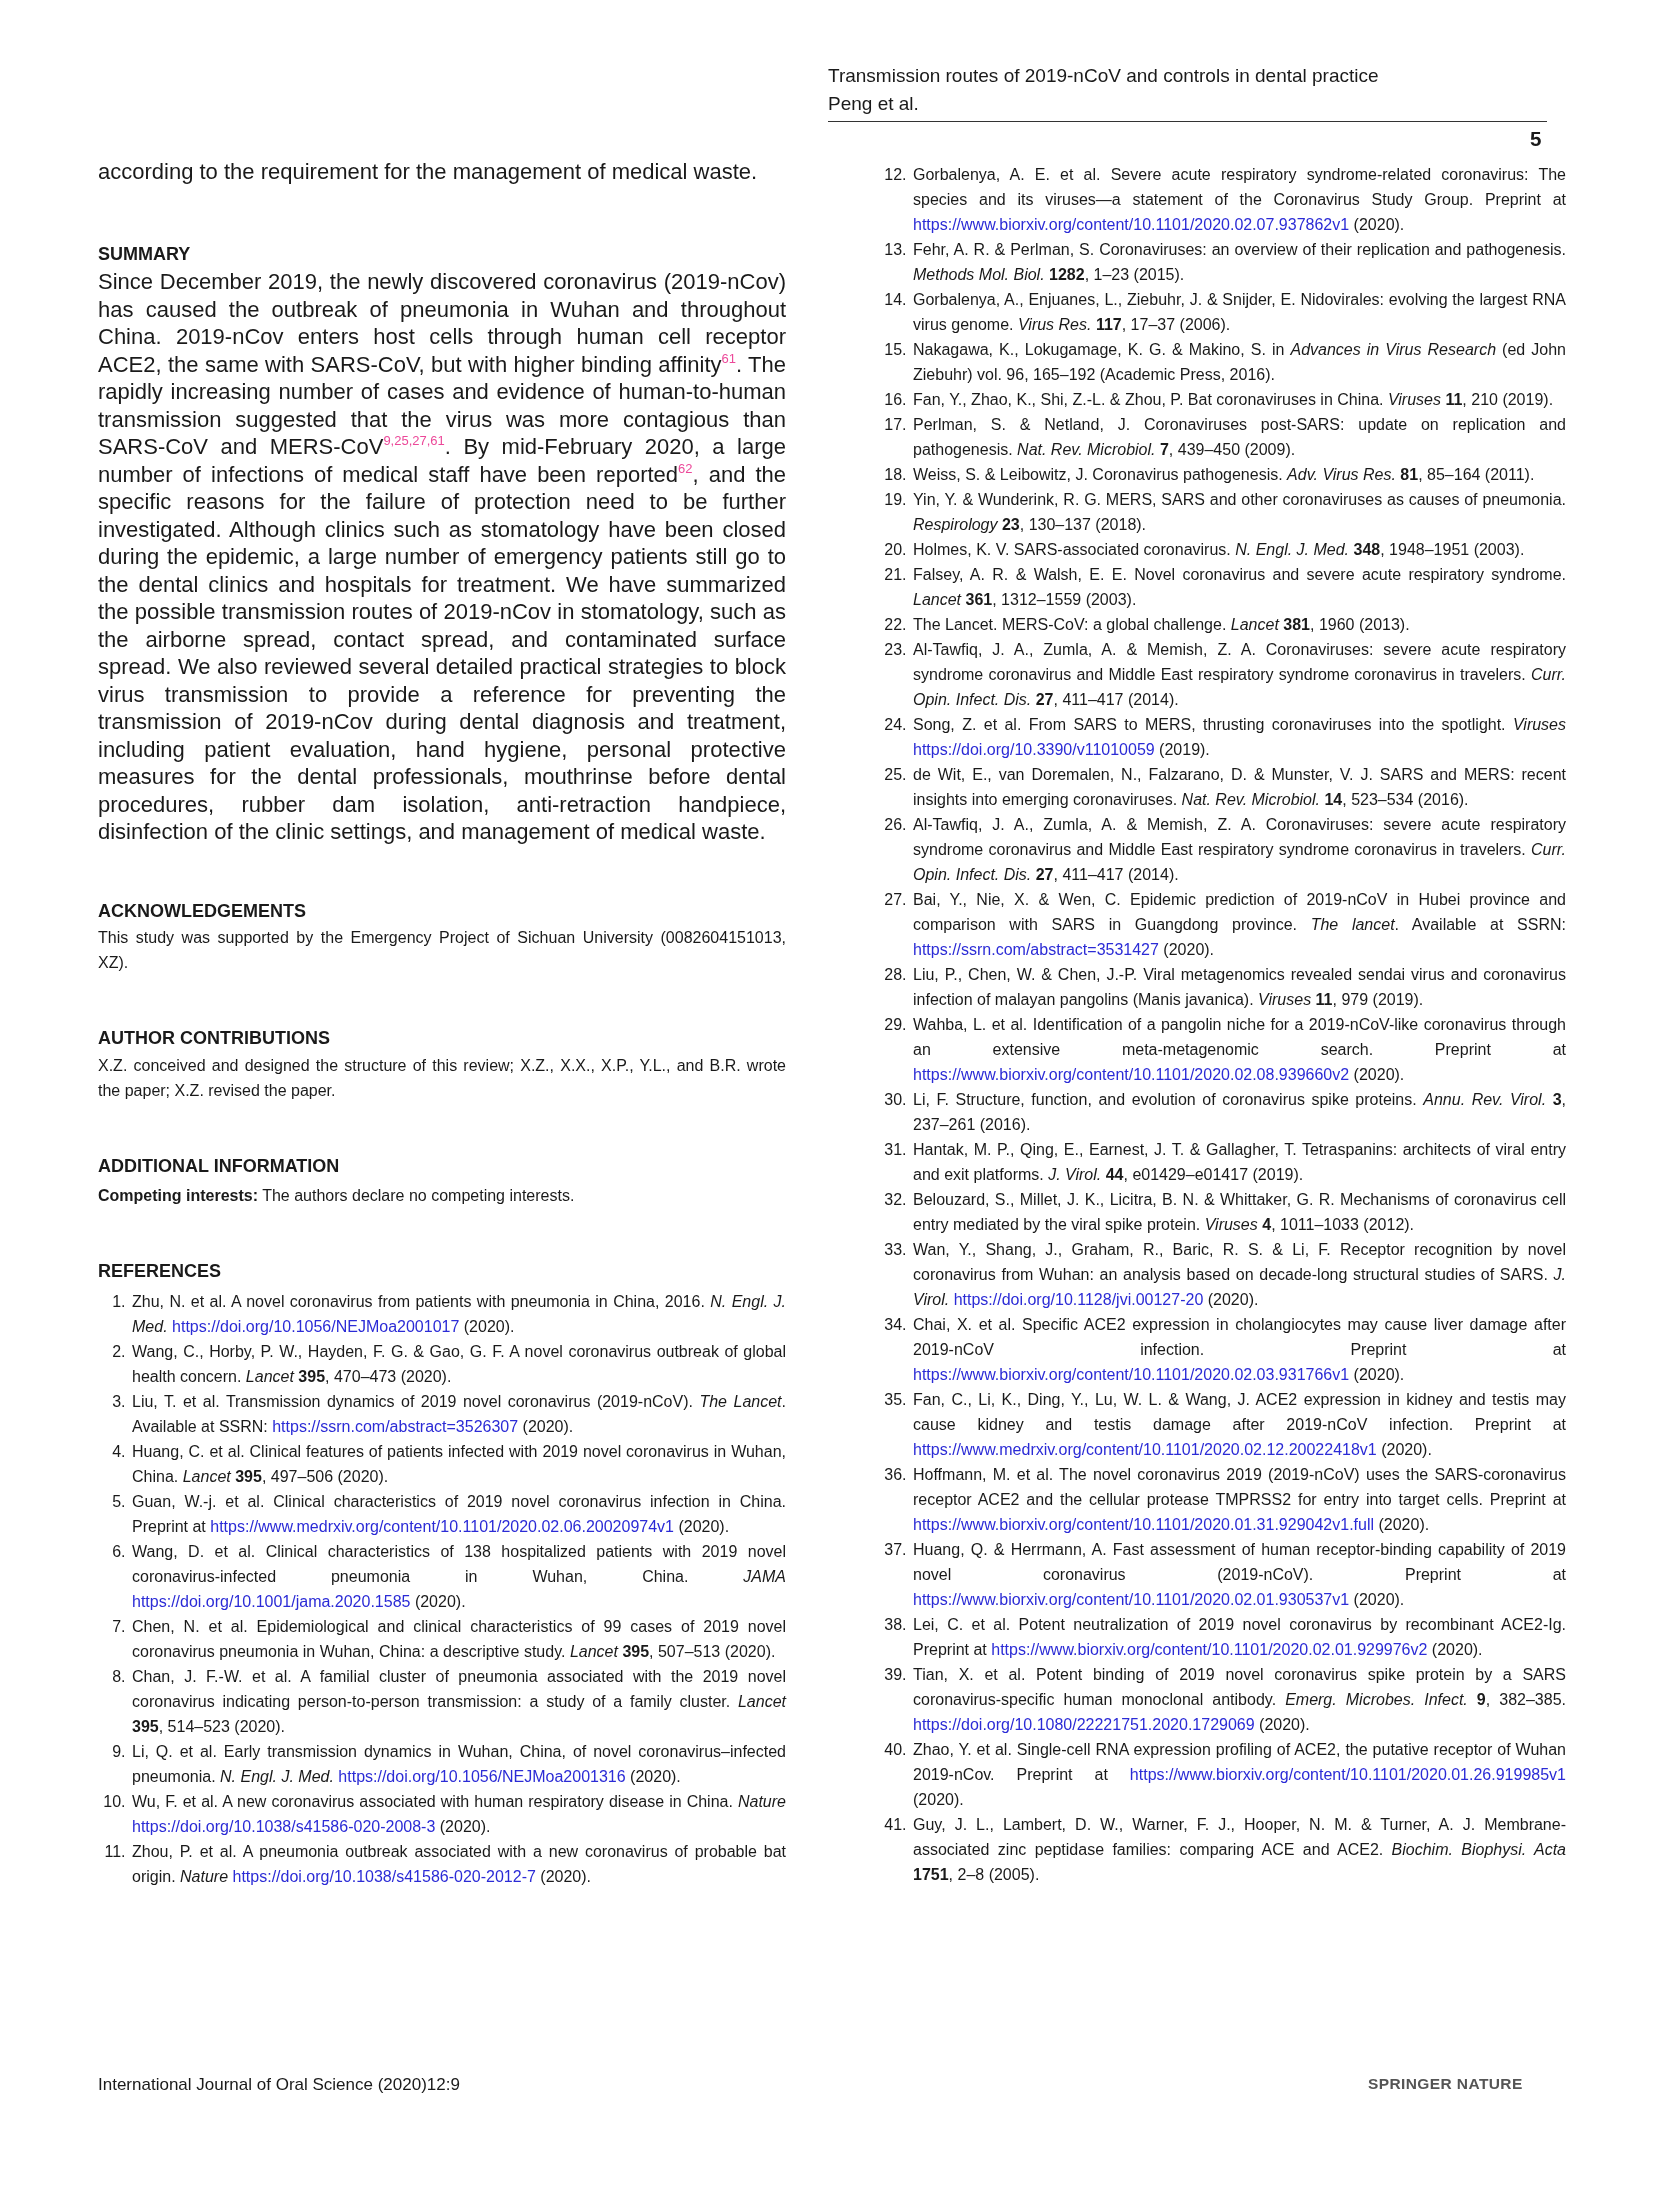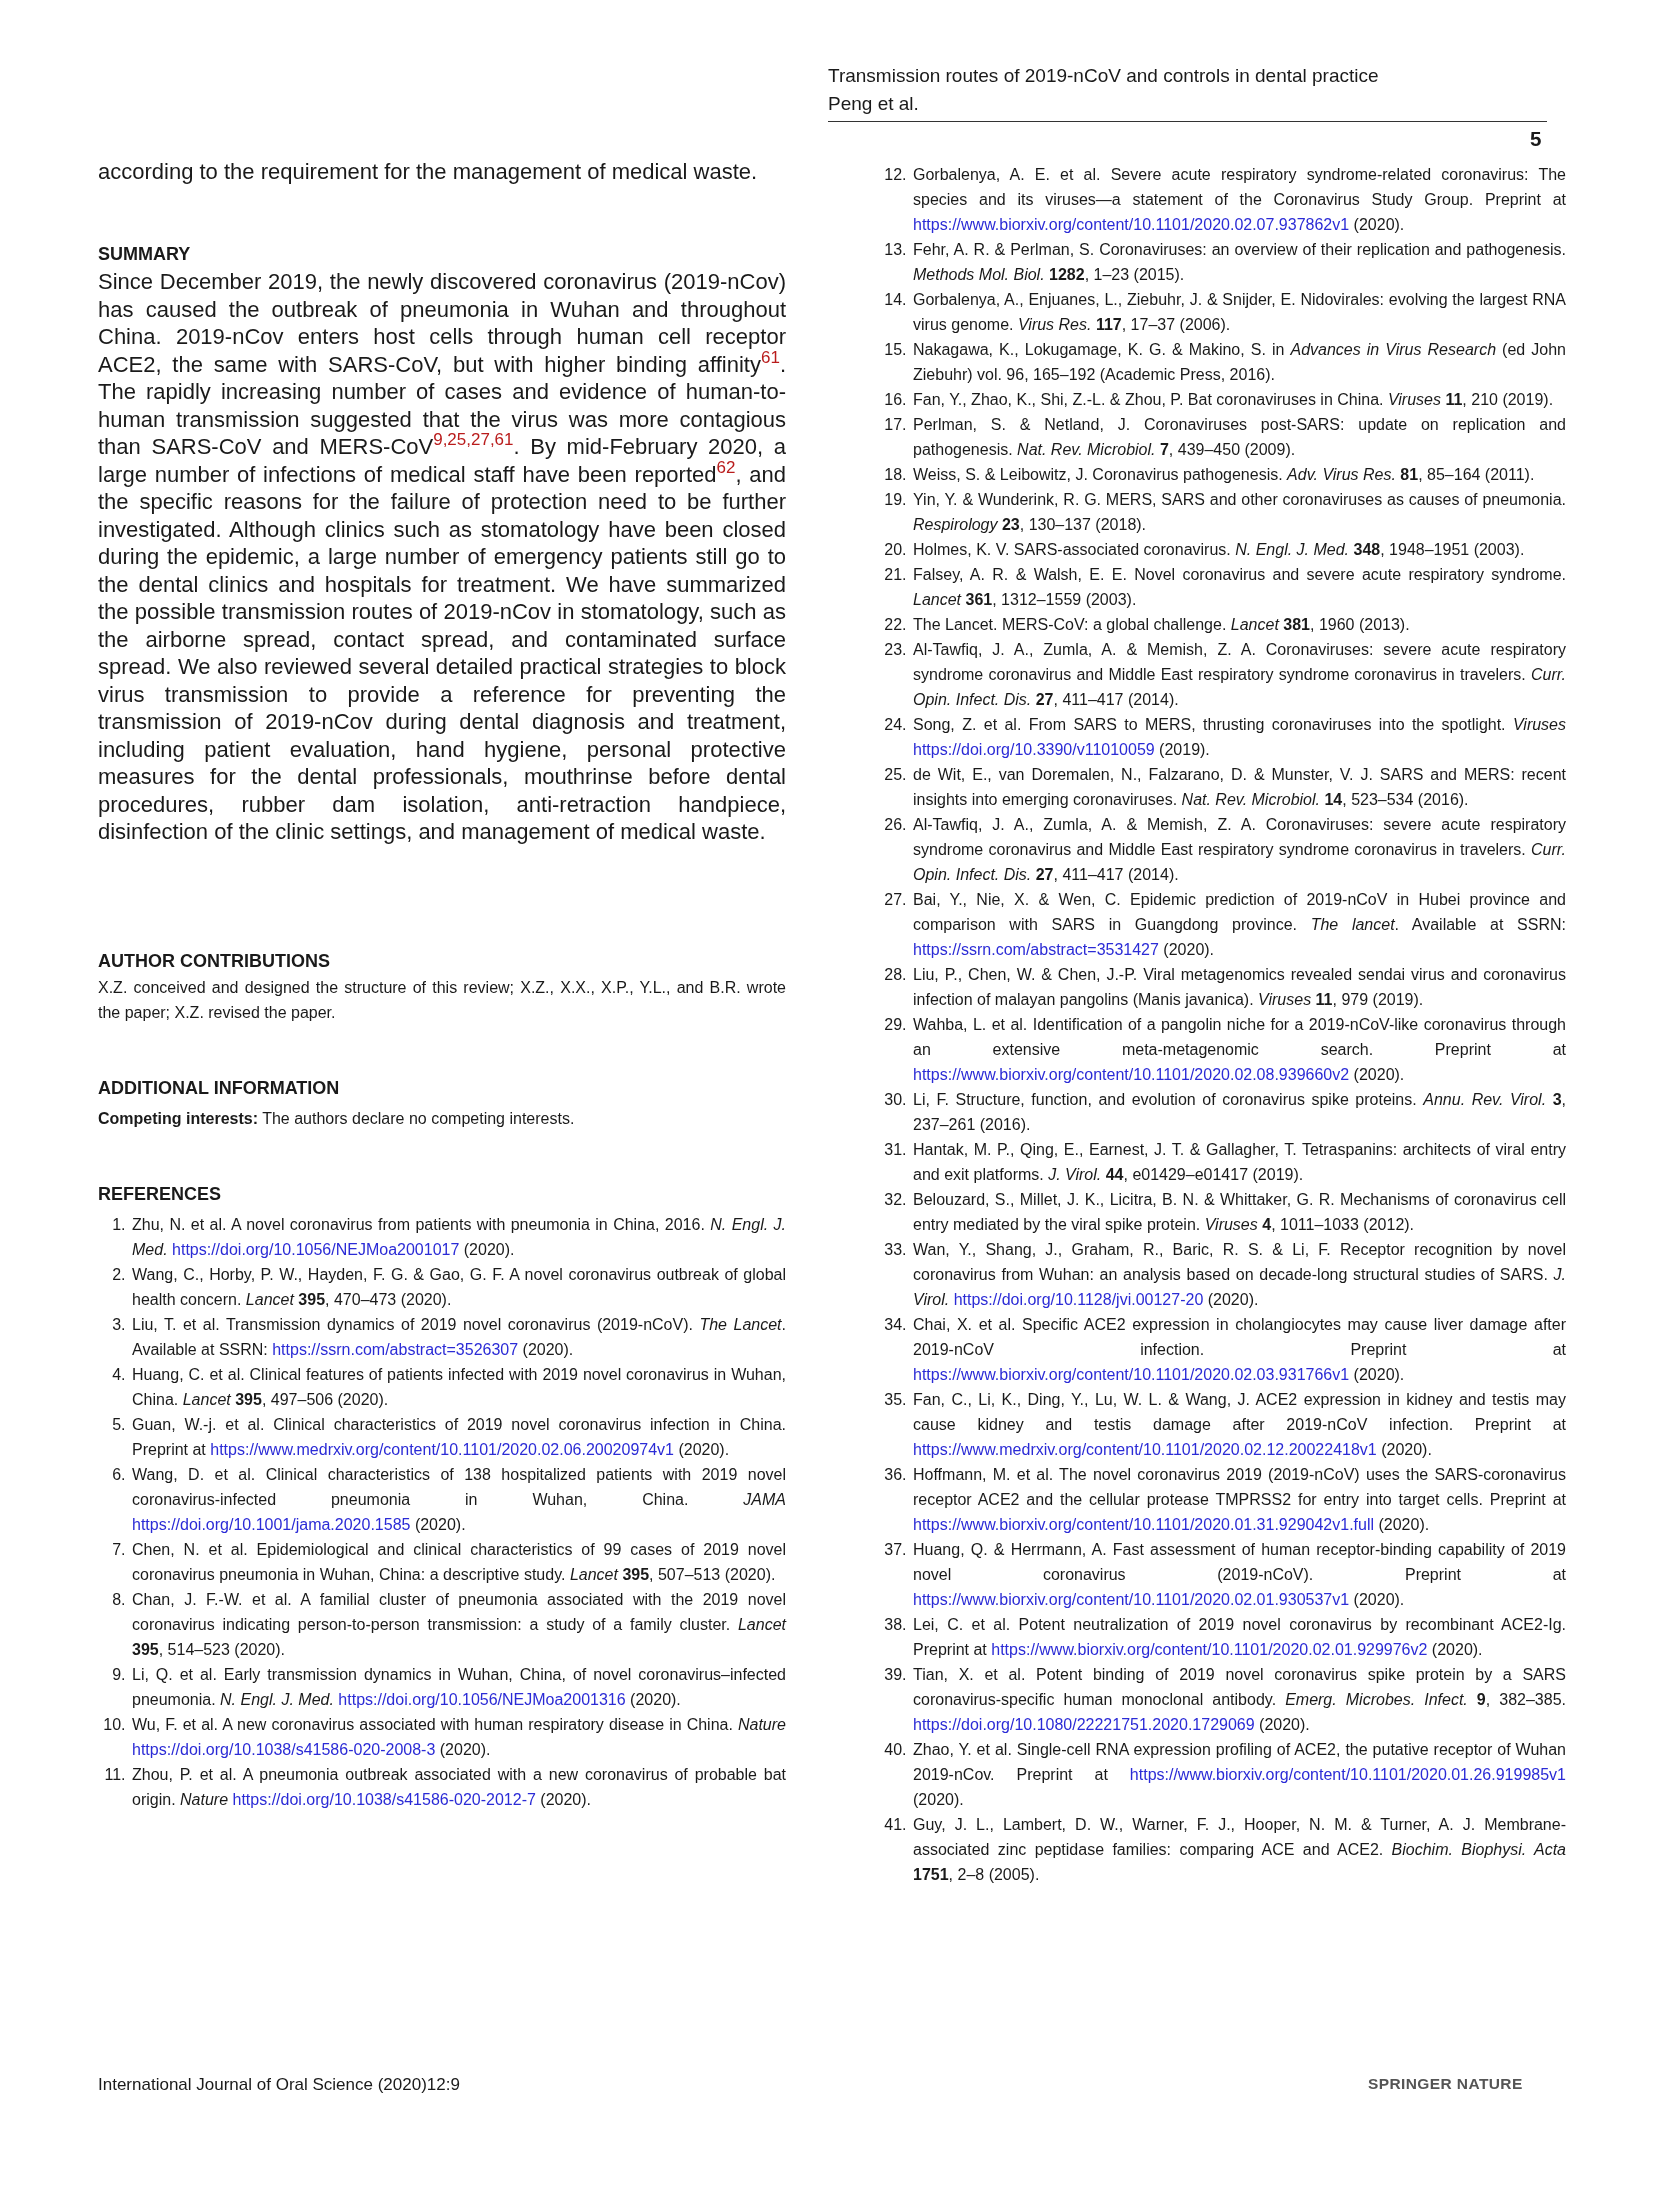--- a/index.html
+++ b/index.html
@@ -9,21 +9,21 @@
                   font-size: 19px; line-height: 27.5px; color: #1a1a1a; }
   .head-rule { position: absolute; left: 828px; top: 121px; width: 719px; height: 0;
                border-top: 1.7px solid #333; }
   .page-number { position: absolute; left: 1530px; top: 127px; font-size: 20.6px;
                  font-weight: bold; color: #1a1a1a; }
   .col-left { position: absolute; left: 98px; top: 158px; width: 688px; }
   .col-right { position: absolute; left: 831px; top: 162px; width: 687px; margin-left: 48px; }
   .body-text { font-size: 22px; line-height: 27.5px; text-align: justify; margin: 0; }
   .section-heading { font-size: 18px; font-weight: bold; margin: 0; line-height: 27.5px; }
   .small-text { font-size: 16px; line-height: 25px; text-align: justify; margin: 0; }
-  sup.cite { color: #b91c1c; font-size: 17px; vertical-align: 8.6px; line-height: 0; }
+  sup.cite { color: #ec4899; font-size: 13px; vertical-align: 8.6px; line-height: 0; }
   .gap-summary { height: 55px; }
   .gap-ack { height: 52px; }
   .gap-sec { height: 50px; }
   .ref-list { list-style: none; margin: 0; padding: 0; }
   .ref-item { position: relative; padding-left: 34px; font-size: 16px; line-height: 25px;
               text-align: justify; margin: 0 0 0 0; }
   .ref-num { position: absolute; left: 0; width: 27.5px; text-align: right; }
   .ref-item .link { color: #2b2bd6; }
   .ref-item .it { font-style: italic; }
   .ref-item .vol { font-weight: bold; }
@@ -44,20 +44,24 @@
 <div class="col-left">
   <p class="body-text">according to the requirement for the management of medical waste.</p>
   <div class="gap-summary"></div>
 
   <section>
     <h2 class="section-heading">SUMMARY</h2>
     <p class="body-text"><span>Since December 2019, the newly discovered coronavirus (2019-nCov) has caused the outbreak of pneumonia in Wuhan and throughout China. 2019-nCov enters host cells through human cell receptor ACE2, the same with SARS-CoV, but with higher binding affinity</span><sup class="cite">61</sup><span>. The rapidly increasing number of cases and evidence of human-to-human transmission suggested that the virus was more contagious than SARS-CoV and MERS-CoV</span><sup class="cite">9,25,27,61</sup><span>. By mid-February 2020, a large number of infections of medical staff have been reported</span><sup class="cite">62</sup><span>, and the specific reasons for the failure of protection need to be further investigated. Although clinics such as stomatology have been closed during the epidemic, a large number of emergency patients still go to the dental clinics and hospitals for treatment. We have summarized the possible transmission routes of 2019-nCov in stomatology, such as the airborne spread, contact spread, and contaminated surface spread. We also reviewed several detailed practical strategies to block virus transmission to provide a reference for preventing the transmission of 2019-nCov during dental diagnosis and treatment, including patient evaluation, hand hygiene, personal protective measures for the dental professionals, mouthrinse before dental procedures, rubber dam isolation, anti-retraction handpiece, disinfection of the clinic settings, and management of medical waste.</span></p>
   </section>
   <div class="gap-ack"></div>
 
+  <section>
+    <h2 class="section-heading">ACKNOWLEDGEMENTS</h2>
+    <p class="small-text">This study was supported by the Emergency Project of Sichuan University (0082604151013, XZ).</p>
+  </section>
   <div class="gap-sec"></div>
 
   <section>
     <h2 class="section-heading">AUTHOR CONTRIBUTIONS</h2>
     <p class="small-text">X.Z. conceived and designed the structure of this review; X.Z., X.X., X.P., Y.L., and B.R. wrote the paper; X.Z. revised the paper.</p>
   </section>
   <div class="gap-sec"></div>
 
   <section>
     <h2 class="section-heading" style="margin-bottom:3.4px;">ADDITIONAL INFORMATION</h2>

